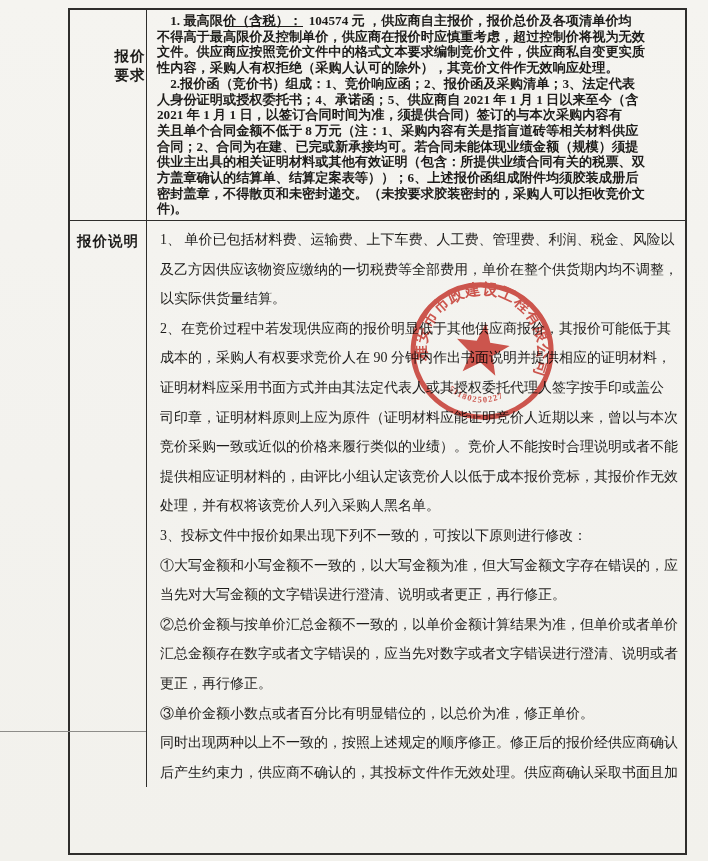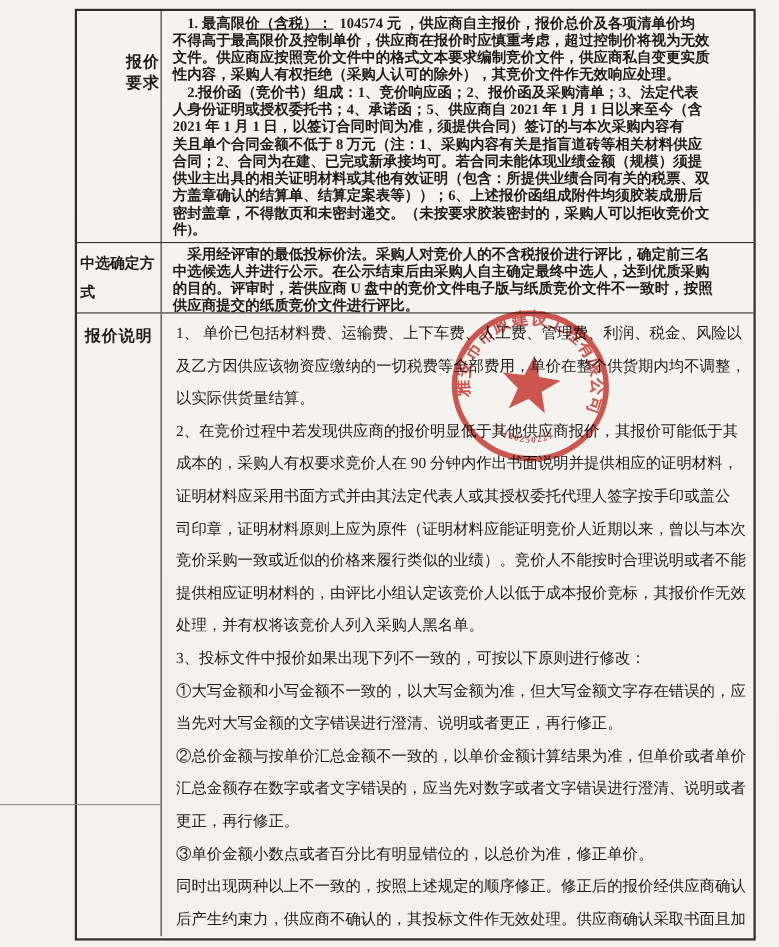--- a/index.html
+++ b/index.html
@@ -49,27 +49,20 @@
 人身份证明或授权委托书；4、承诺函；5、供应商自 2021 年 1 月 1 日以来至今（含
 2021 年 1 月 1 日，以签订合同时间为准，须提供合同）签订的与本次采购内容有
 关且单个合同金额不低于 8 万元（注：1、采购内容有关是指盲道砖等相关材料供应
 合同；2、合同为在建、已完或新承接均可。若合同未能体现业绩金额（规模）须提
 供业主出具的相关证明材料或其他有效证明（包含：所提供业绩合同有关的税票、双
 方盖章确认的结算单、结算定案表等））；6、上述报价函组成附件均须胶装成册后
 密封盖章，不得散页和未密封递交。（未按要求胶装密封的，采购人可以拒收竞价文
 件)。</div>
     </div>
 
-    <div class="row row-2">
-      <div class="label-cell">中选确定方式</div>
-      <div class="content-cell">　采用经评审的最低投标价法。采购人对竞价人的不含税报价进行评比，确定前三名
-中选候选人并进行公示。在公示结束后由采购人自主确定最终中选人，达到优质采购
-的目的。评审时，若供应商 U 盘中的竞价文件电子版与纸质竞价文件不一致时，按照
-供应商提交的纸质竞价文件进行评比。</div>
-    </div>
 
     <div class="row row-3">
       <div class="label-cell">报价说明</div>
       <div class="content-cell">1、 单价已包括材料费、运输费、上下车费、人工费、管理费、利润、税金、风险以
 及乙方因供应该物资应缴纳的一切税费等全部费用，单价在整个供货期内均不调整，
 以实际供货量结算。
 2、在竞价过程中若发现供应商的报价明显低于其他供应商报价，其报价可能低于其
 成本的，采购人有权要求竞价人在 90 分钟内作出书面说明并提供相应的证明材料，
 证明材料应采用书面方式并由其法定代表人或其授权委托代理人签字按手印或盖公
 司印章，证明材料原则上应为原件（证明材料应能证明竞价人近期以来，曾以与本次

